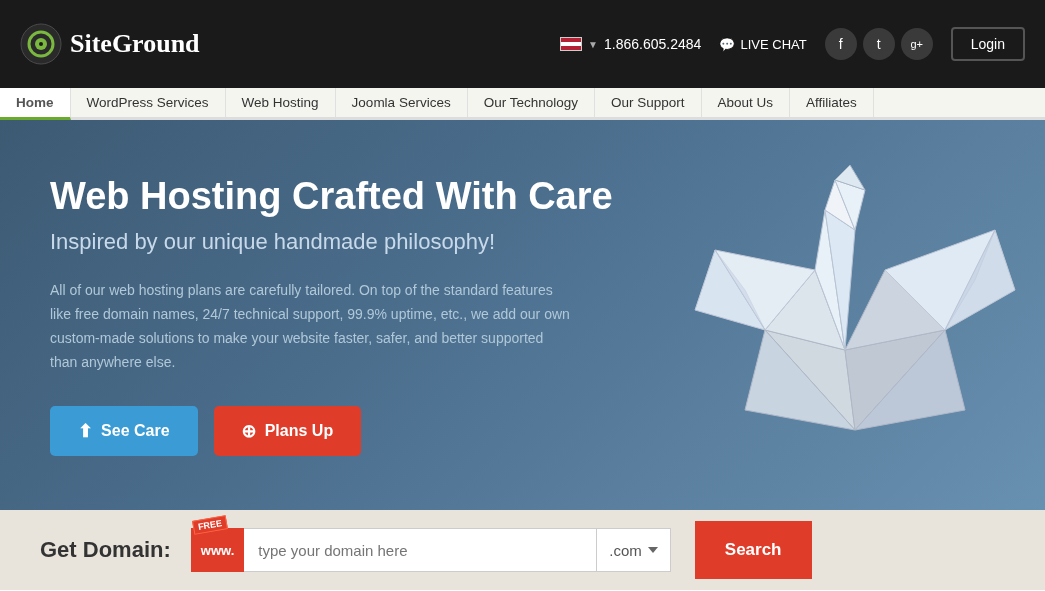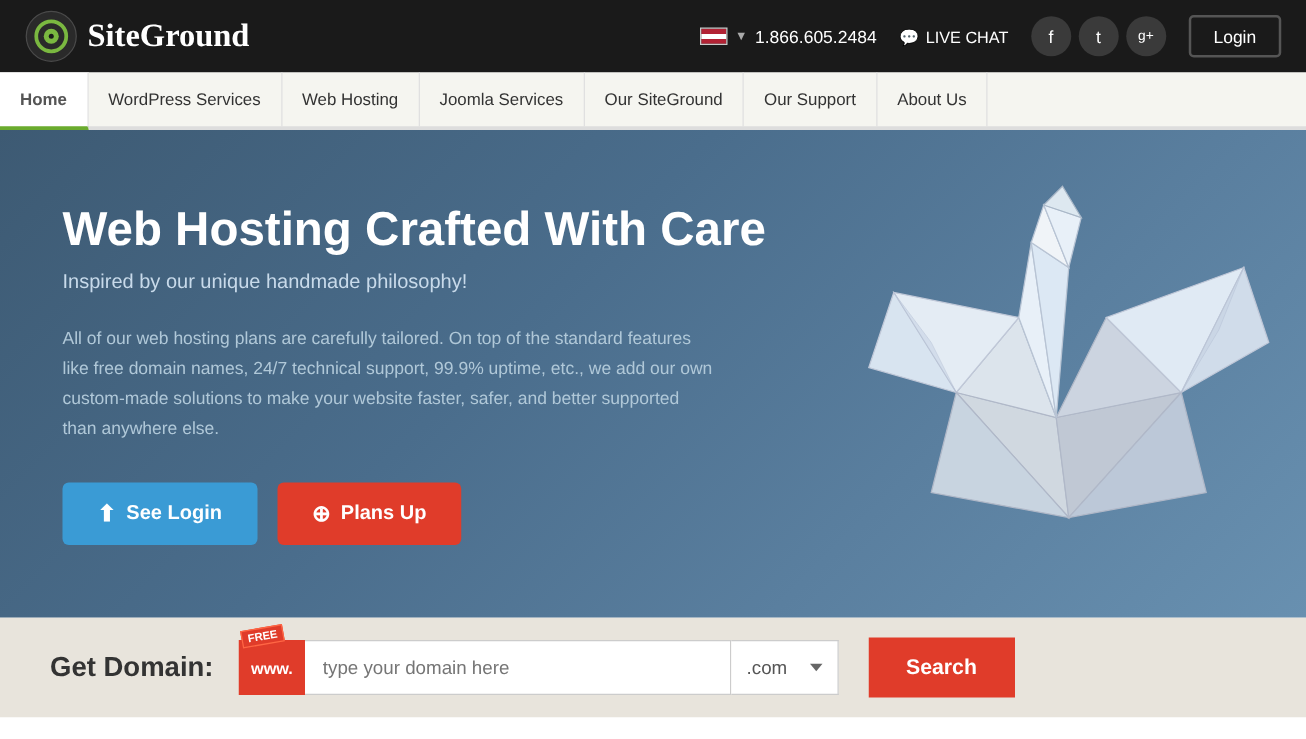--- a/index.html
+++ b/index.html
@@ -1,21 +1,21 @@
 <!DOCTYPE html>
 <html><head>
   <meta charset="utf-8">
   <style>
     * { margin: 0; padding: 0; box-sizing: border-box; }
     body { font-family: Arial, sans-serif; width: 1045px; overflow-x: hidden; }
 
     
     .header {
       background: #1a1a1a;
-      height: 58px;
+      height: 88px;
       display: flex;
       align-items: center;
       justify-content: space-between;
       padding: 0 20px;
     }
     .logo {
       display: flex;
       align-items: center;
       gap: 8px;
     }
@@ -81,21 +81,21 @@
       font-size: 14px;
       cursor: pointer;
     }
 
     
     .nav {
       background: #f5f5f0;
       border-bottom: 3px solid #ddd;
       display: flex;
       align-items: stretch;
-      height: 46px;
+      height: 32px;
     }
     .nav-item {
       padding: 0 16px;
       display: flex;
       align-items: center;
       font-size: 13.5px;
       color: #333;
       cursor: pointer;
       white-space: nowrap;
       border-right: 1px solid #e0e0e0;
@@ -124,21 +124,21 @@
     }
     .hero h1 {
       color: white;
       font-size: 38px;
       font-weight: bold;
       margin-bottom: 10px;
       line-height: 1.2;
     }
     .hero-subtitle {
       color: #c8daea;
-      font-size: 16px;
+      font-size: 22px;
       margin-bottom: 24px;
     }
     .hero-description {
       color: #b0c8d8;
       font-size: 14px;
       line-height: 1.7;
       margin-bottom: 32px;
       max-width: 520px;
     }
     .hero-buttons {
@@ -239,29 +239,29 @@
     }
     .domain-ext {
       height: 44px;
       border: 1px solid #ccc;
       border-left: none;
       padding: 0 12px;
       font-size: 15px;
       background: white;
       display: flex;
       align-items: center;
-      gap: 18px;
+      gap: 6px;
       color: #555;
       cursor: pointer;
     }
     .search-btn {
       background: #e03c2a;
       color: white;
       border: none;
-      height: 48px;
+      height: 58px;
       padding: 0 30px;
       font-size: 17px;
       font-weight: bold;
       cursor: pointer;
       margin-left: 4px;
     }
 
     
     .chevron {
       border-left: 5px solid transparent;
@@ -311,39 +311,42 @@
   <div class="nav-item">
     <span>WordPress Services</span>
   </div>
   <div class="nav-item">
     <span>Web Hosting</span>
   </div>
   <div class="nav-item">
     <span>Joomla Services</span>
   </div>
   <div class="nav-item">
-    <span>Our SiteGround</span>
+    <span>Our Technology</span>
   </div>
   <div class="nav-item">
     <span>Our Support</span>
   </div>
   <div class="nav-item">
     <span>About Us</span>
+  </div>
+  <div class="nav-item">
+    <span>Affiliates</span>
   </div>
 </nav>
 
 <section class="hero">
   <div class="hero-content">
     <h1>Web Hosting Crafted With Care</h1>
     <p class="hero-subtitle">Inspired by our unique handmade philosophy!</p>
     <p class="hero-description">All of our web hosting plans are carefully tailored. On top of the standard features like free domain names, 24/7 technical support, 99.9% uptime, etc., we add our own custom-made solutions to make your website faster, safer, and better supported than anywhere else.</p>
     <div class="hero-buttons">
       <button class="btn-see-plans">
         <span style="font-size:18px;">⬆</span>
-        <span>See Login</span>
+        <span>See Care</span>
       </button>
       <button class="btn-sign-up">
         <span style="font-size:18px;">⊕</span>
         <span>Plans Up</span>
       </button>
     </div>
   </div>
 
   <svg class="origami-bird" viewBox="0 0 340 300" xmlns="http://www.w3.org/2000/svg">
 

